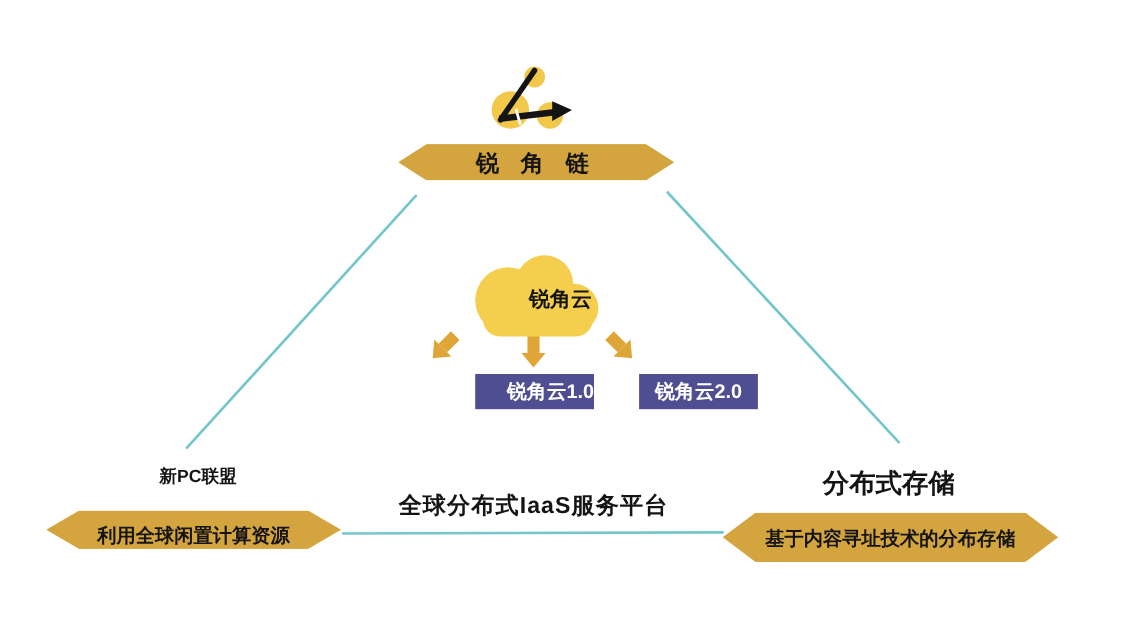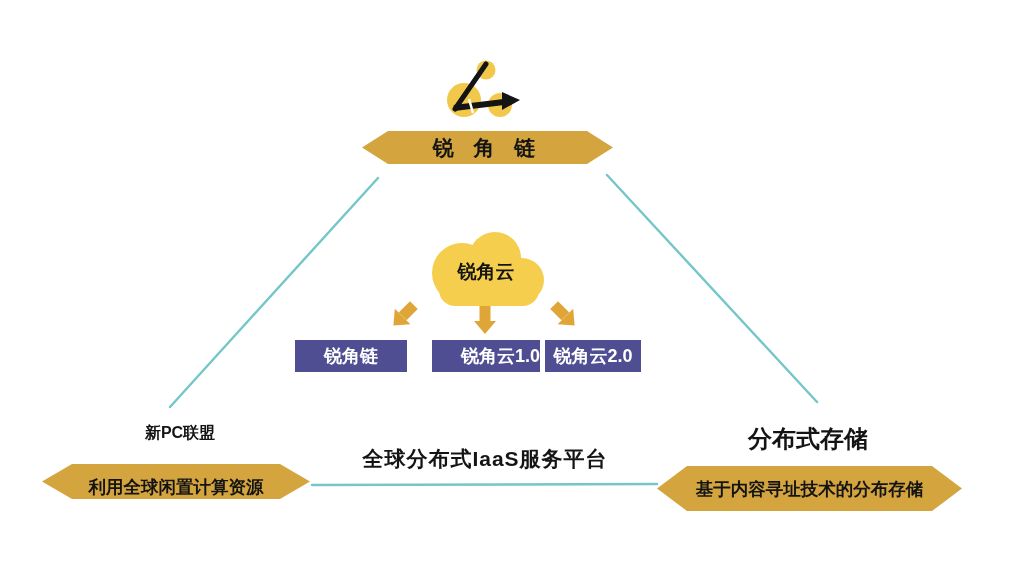--- a/index.html
+++ b/index.html
@@ -31,36 +31,36 @@
   
   .pbox{
     position:absolute;top:340px;height:32px;
     background:#504E93;color:#ffffff;
     display:flex;align-items:center;justify-content:center;
     font-size:18px;font-weight:800;
     z-index:3;
   }
   .pbox1{left:295px;width:112px;}
   .pbox2{left:432px;width:108px;justify-content:flex-end;}
-  .pbox3{left:545px;width:96px;}
+  .pbox3{left:581px;width:108px;}
 
   
   .heading{
     position:absolute;
     font-weight:800;
     text-align:center;
     z-index:3;
   }
   .h-left{left:70px;top:423px;width:220px;font-size:16px;}
   .h-right{left:698px;top:423px;width:220px;font-size:24px;}
   .h-center{left:335px;top:445px;width:300px;font-size:21px;letter-spacing:1px;}
 
   .cloud-label{
     position:absolute;left:434px;top:259px;width:104px;
-    text-align:center;font-size:19px;font-weight:700;
+    text-align:right;font-size:19px;font-weight:700;
     z-index:3;
   }
   .layer{left:0;top:0;z-index:2;}
   .logo{left:440px;top:52px;z-index:3;}
   .cloud{left:427px;top:228px;z-index:2;}
 </style>
 </head>
 <body>
 
 <div id="stage">
@@ -99,23 +99,20 @@
   </div>
 
   <svg class="abs cloud" width="120" height="84" viewBox="0 0 120 84">
     <circle cx="35" cy="45" r="30" fill="#F5CE4D"></circle>
     <circle cx="68" cy="30" r="26" fill="#F5CE4D"></circle>
     <circle cx="95" cy="52" r="22" fill="#F5CE4D"></circle>
     <rect x="12" y="46" width="100" height="32" rx="16" fill="#F5CE4D"></rect>
   </svg>
   <div class="cloud-label">锐角云</div>
 
-  <div class="pbox pbox1">
-    <span>锐角链</span>
-  </div>
   <div class="pbox pbox2">
     <span>锐角云1.0</span>
   </div>
   <div class="pbox pbox3">
     <span>锐角云2.0</span>
   </div>
 
   <div class="heading h-left">新PC联盟</div>
   <div class="hex-banner hex-left">
     <span>利用全球闲置计算资源</span>

